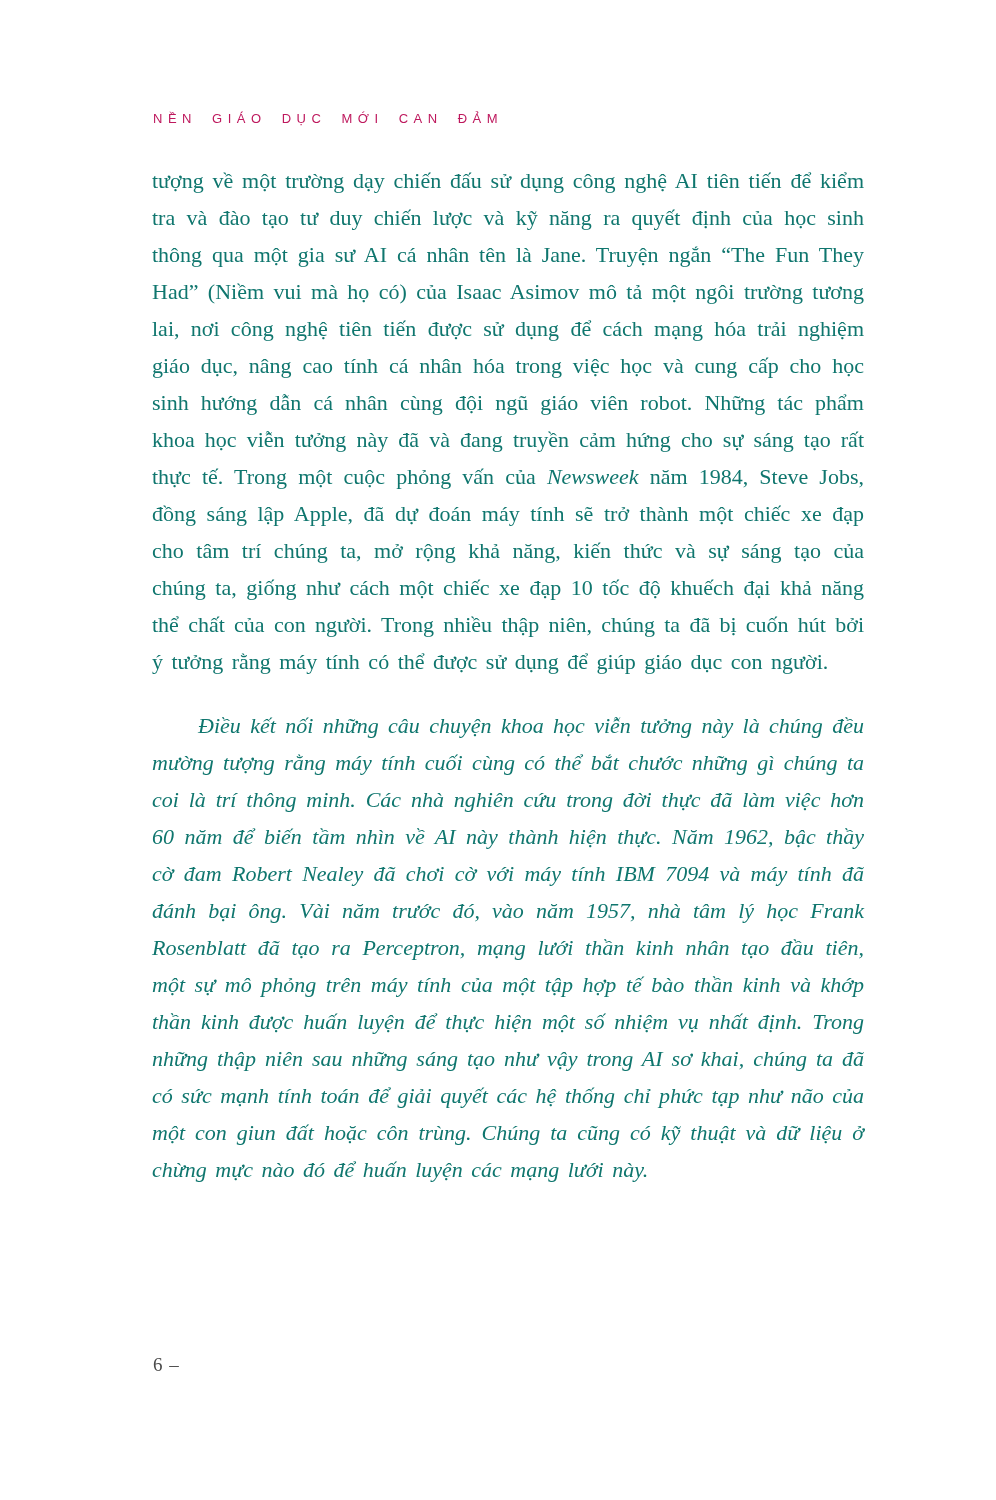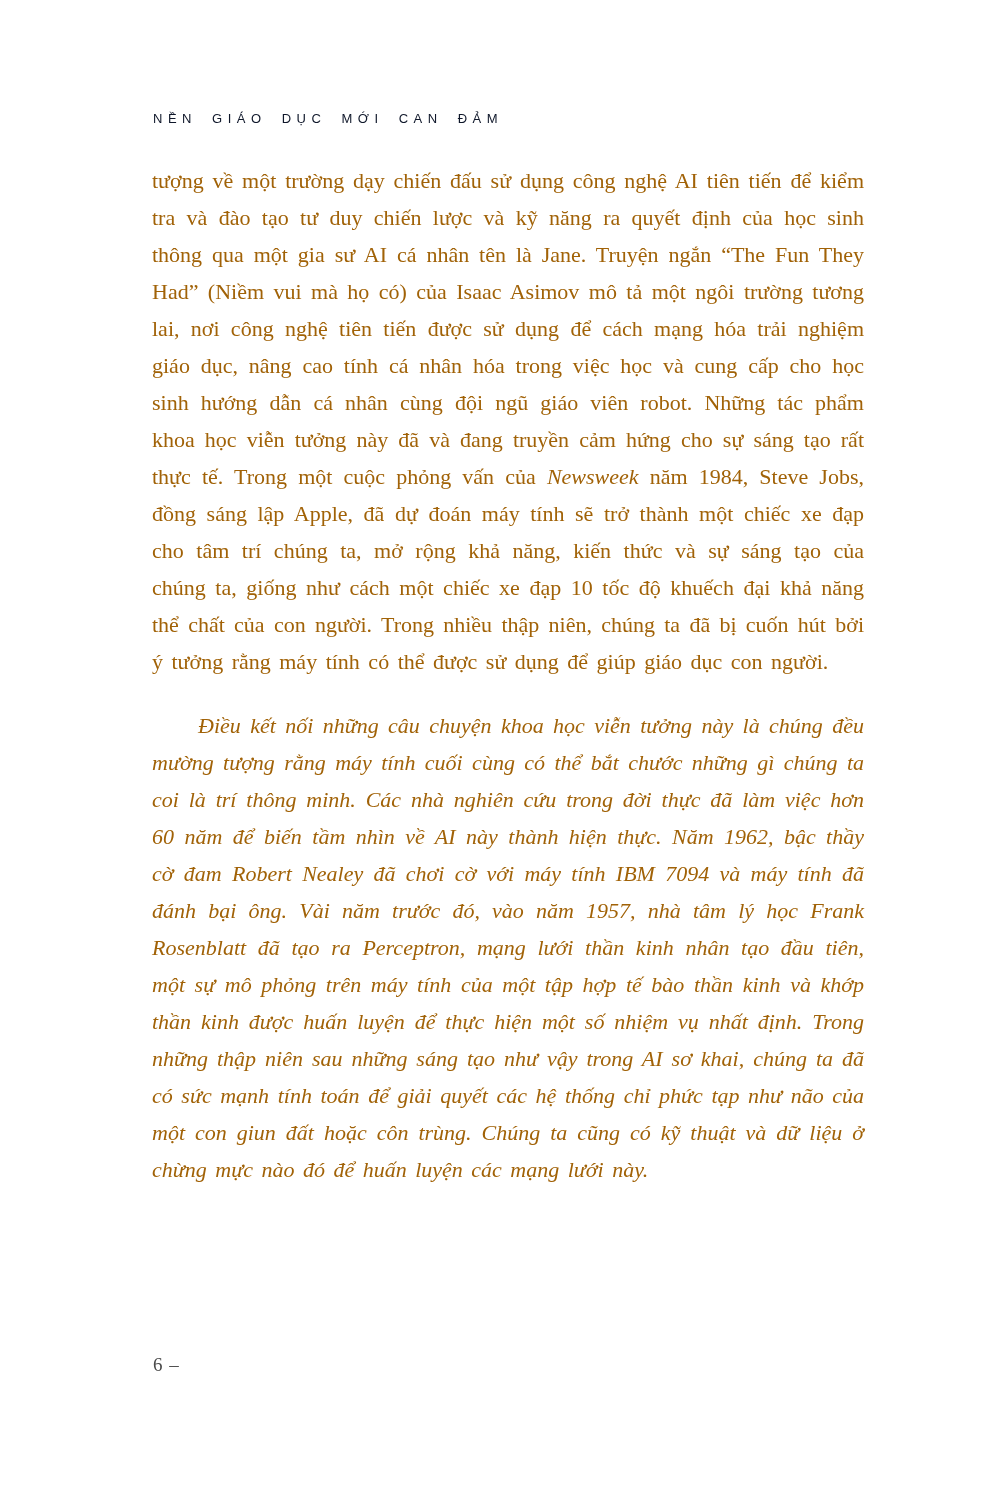--- a/index.html
+++ b/index.html
@@ -22,34 +22,34 @@
   }
   .running-head {
     position: absolute;
     left: 153px;
     top: 111px;
     font-family: "Liberation Sans", sans-serif;
     font-size: 13px;
     font-weight: 400;
     letter-spacing: 5.5px;
     word-spacing: 6px;
-    color: #0f172a;
+    color: #be185d;
     white-space: nowrap;
   }
   .content {
     position: absolute;
     left: 152px;
     top: 162px;
     width: 712px;
   }
   .para {
     margin: 0 0 27px 0;
     font-size: 22px;
     line-height: 37px;
-    color: #a16207;
+    color: #0f766e;
     text-align: justify;
     word-spacing: 3px;
   }
   .para.indent {
     text-indent: 46px;
     font-style: italic;
   }
   .italic {
     font-style: italic;
   }

